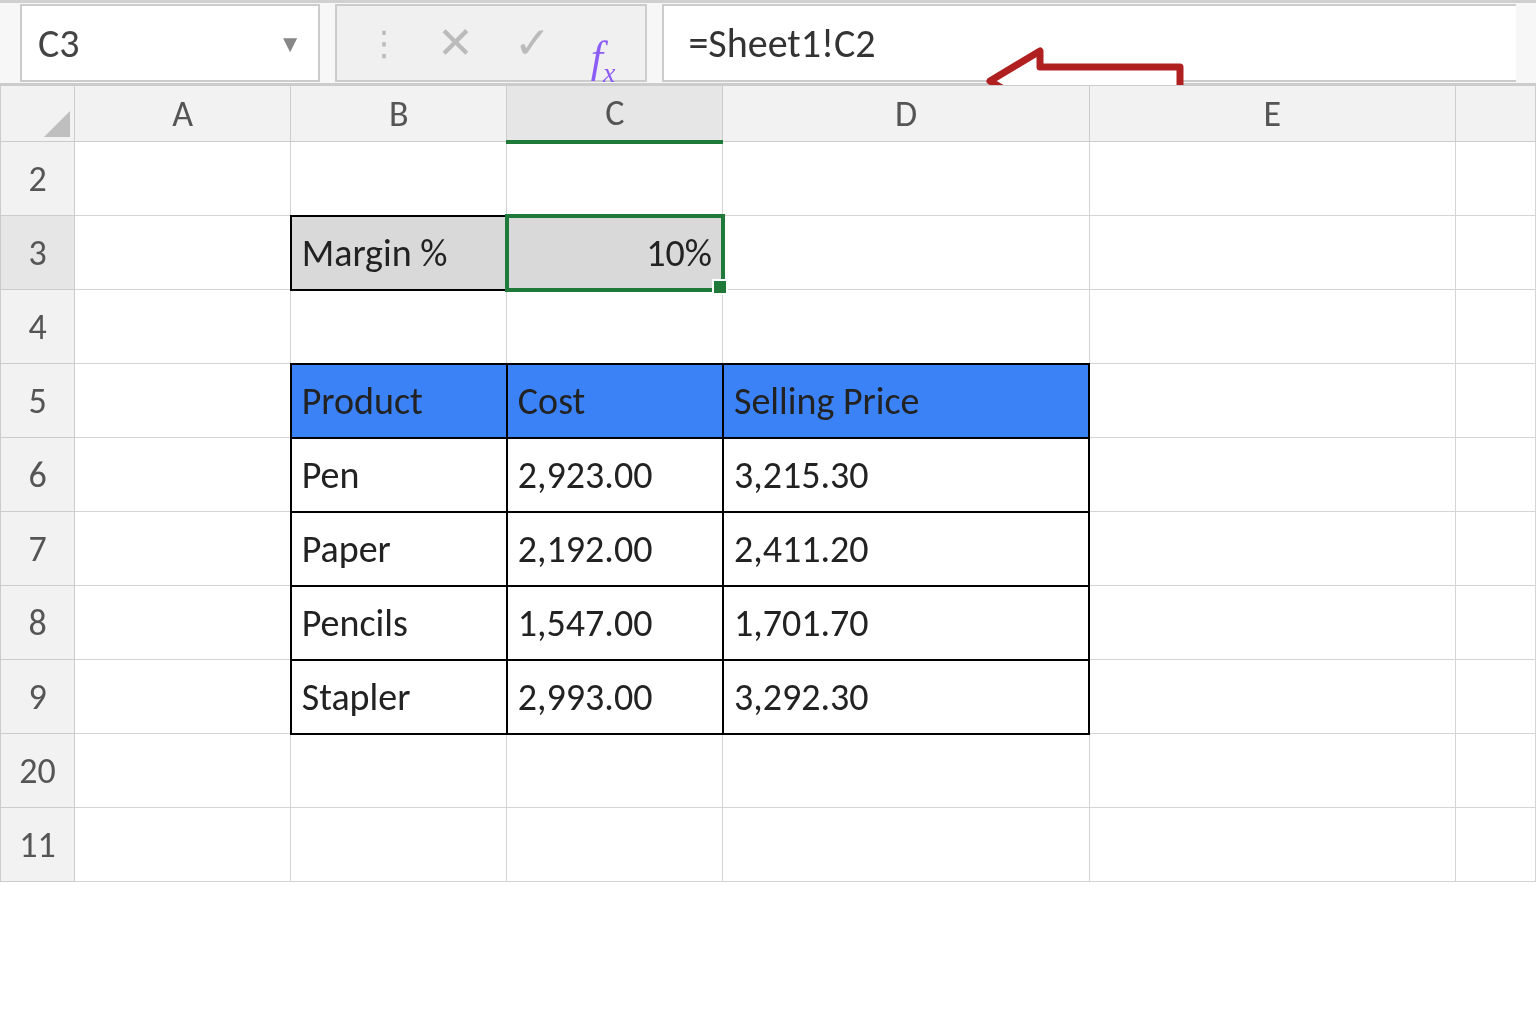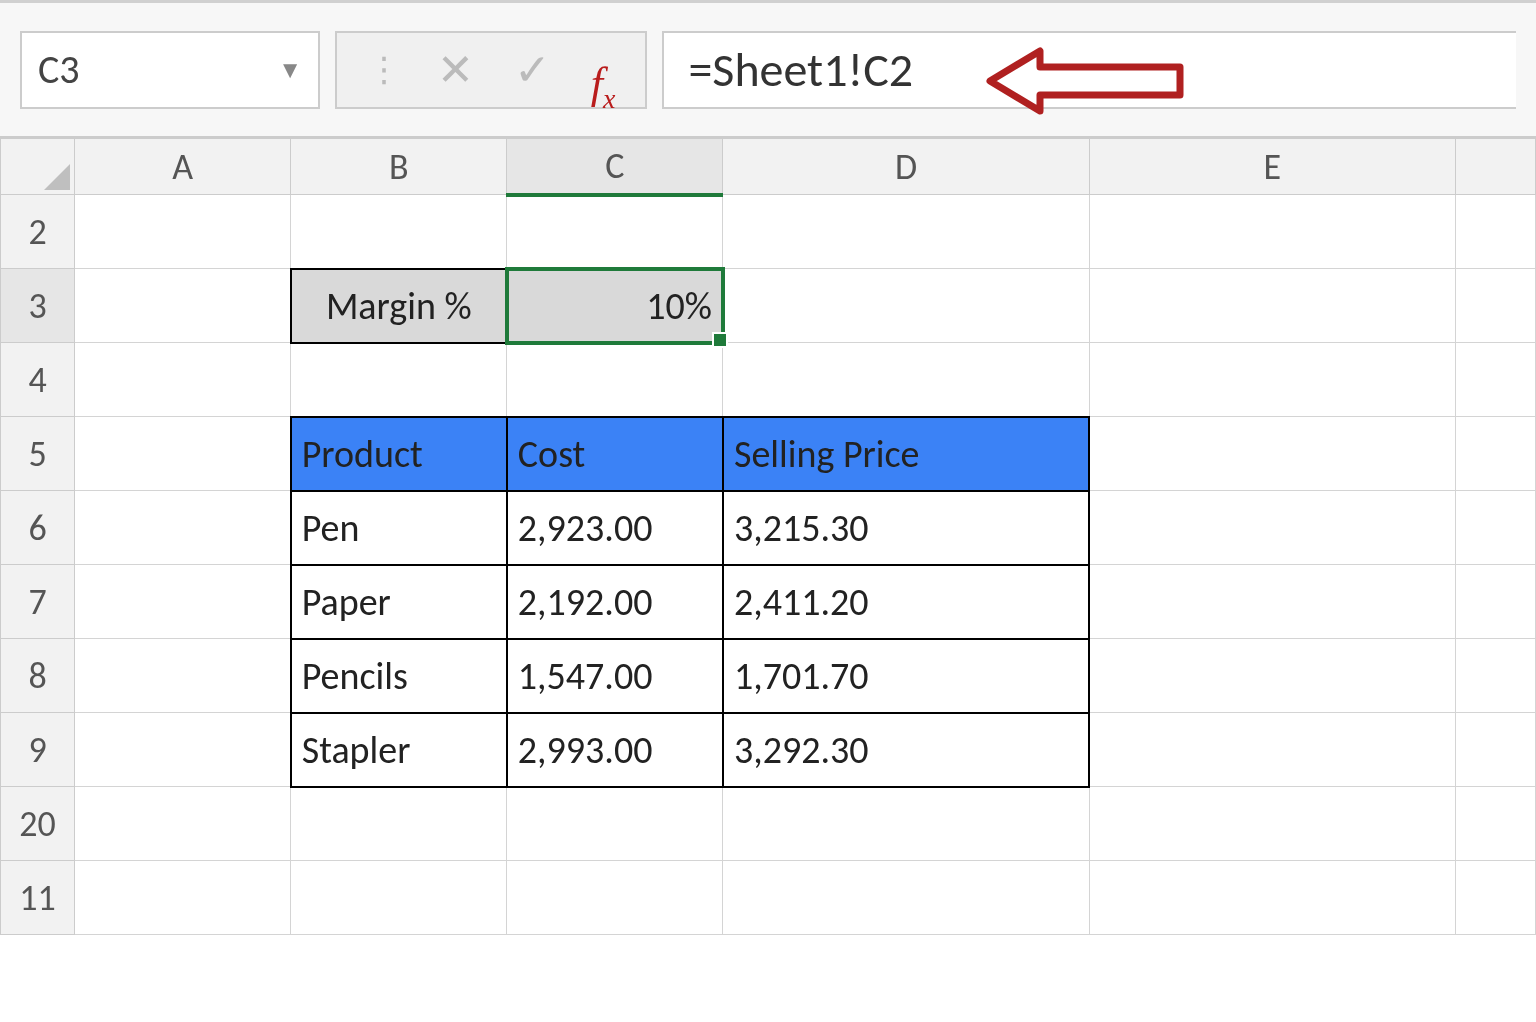--- a/index.html
+++ b/index.html
@@ -14,21 +14,21 @@
     }
     .formula-bar-area {
       border-top: 3px solid #d0d0d0;
       border-bottom: 2px solid #cccccc;
       padding: 20px 20px 20px 20px;
       display: flex;
       align-items: center;
       gap: 15px;
       background: #f7f7f7;
       position: relative;
-      height: 138px;
+      height: 85px;
     }
     .name-box {
       width: 300px;
       height: 78px;
       background: #ffffff;
       border: 2px solid #cccccc;
       display: flex;
       align-items: center;
       padding: 0 16px;
       font-size: 40px;
@@ -50,35 +50,35 @@
     }
     .midbox .sep {
       color: #bbb;
       font-size: 34px;
       letter-spacing: -4px;
     }
     .icon-cancel, .icon-check { color: #bbb; font-size: 44px; font-weight: 300; }
     .icon-fx {
       font-style: italic;
       font-family: 'Times New Roman', serif;
-      color: #b91c1c;
+      color: #8b5cf6;
       font-size: 44px;
       margin-top: 34px;
     }
     .icon-fx sub { font-size: 28px; font-style: italic; }
     .formula-input {
       flex: 1;
       height: 78px;
       background: #ffffff;
       border: 2px solid #cccccc;
       border-right: none;
       display: flex;
       align-items: center;
       padding: 0 24px;
-      font-size: 48px;
+      font-size: 40px;
       color: #333;
       position: relative;
     }
     .arrow-annotation {
       position: absolute;
       left: 980px;
       top: 38px;
       pointer-events: none;
     }
 
@@ -130,21 +130,21 @@
       border-width: 0 0 26px 26px;
       border-color: transparent transparent #bfbfbf transparent;
     }
     td.cell { padding: 0 10px; font-size: 38px; color:#222; }
 
     
     .margin-label, .margin-value {
       background: #d9d9d9;
       border: 2px solid #000 !important;
     }
-    .margin-label { text-align: center; padding-left: 10px; }
+    .margin-label { text-align: left; padding-left: 10px; }
     .margin-value { text-align: right; padding-right: 16px; font-variant-numeric: tabular-nums;}
 
     
     td.selected {
       outline: 4px solid #1f7a3a;
       outline-offset: -2px;
       z-index: 5;
     }
     td.selected::after{
       content:'';

